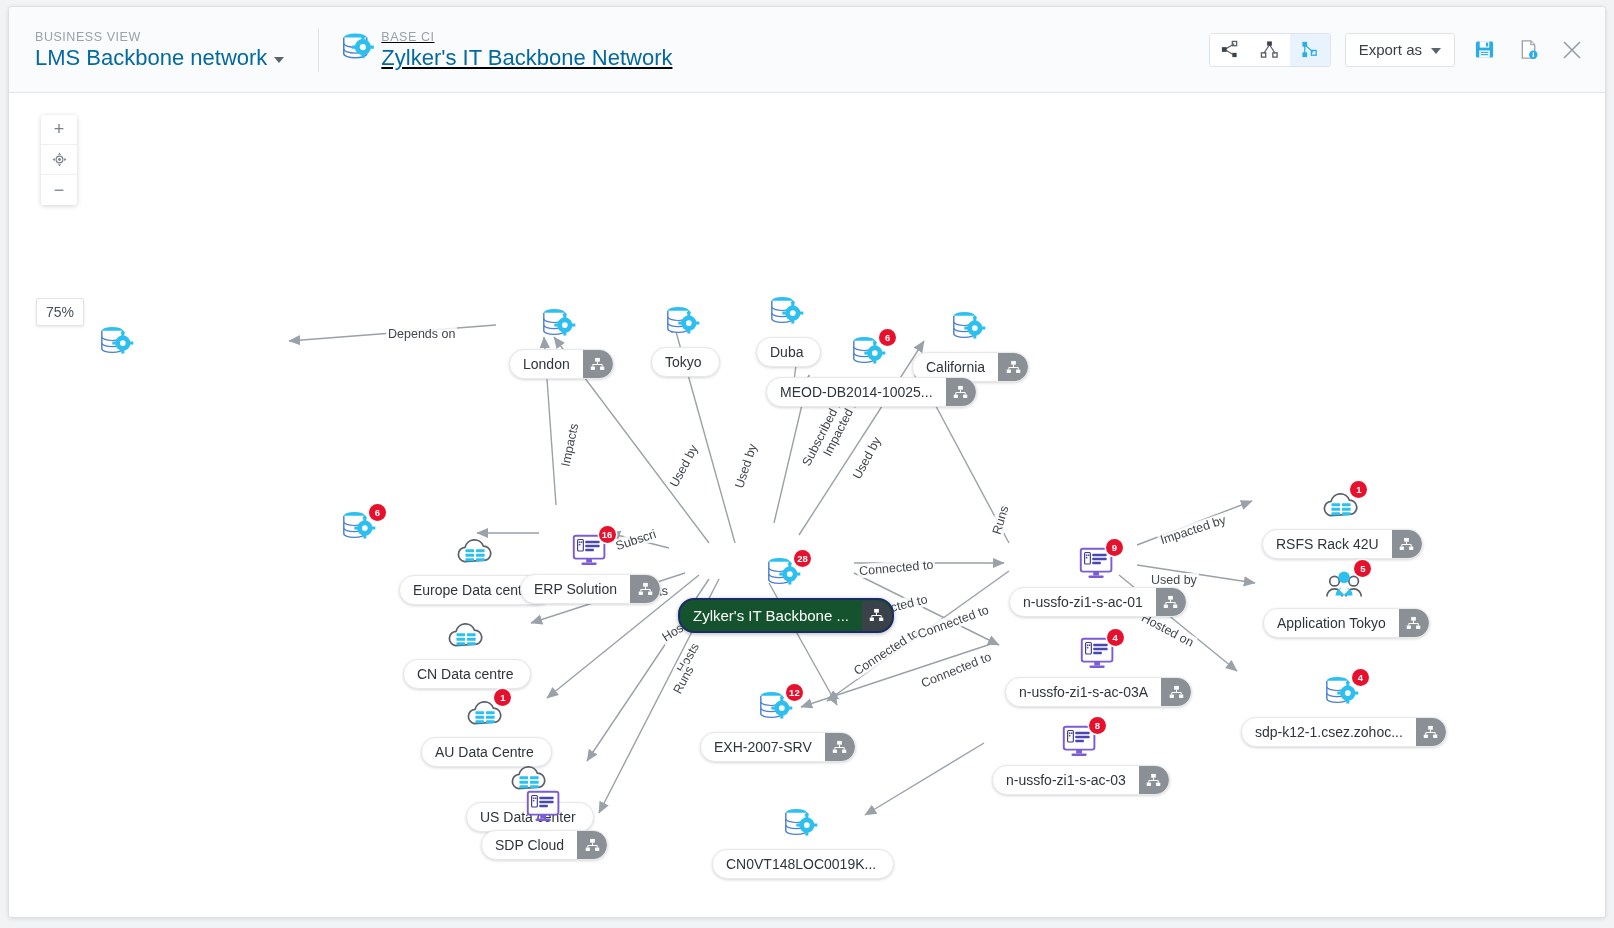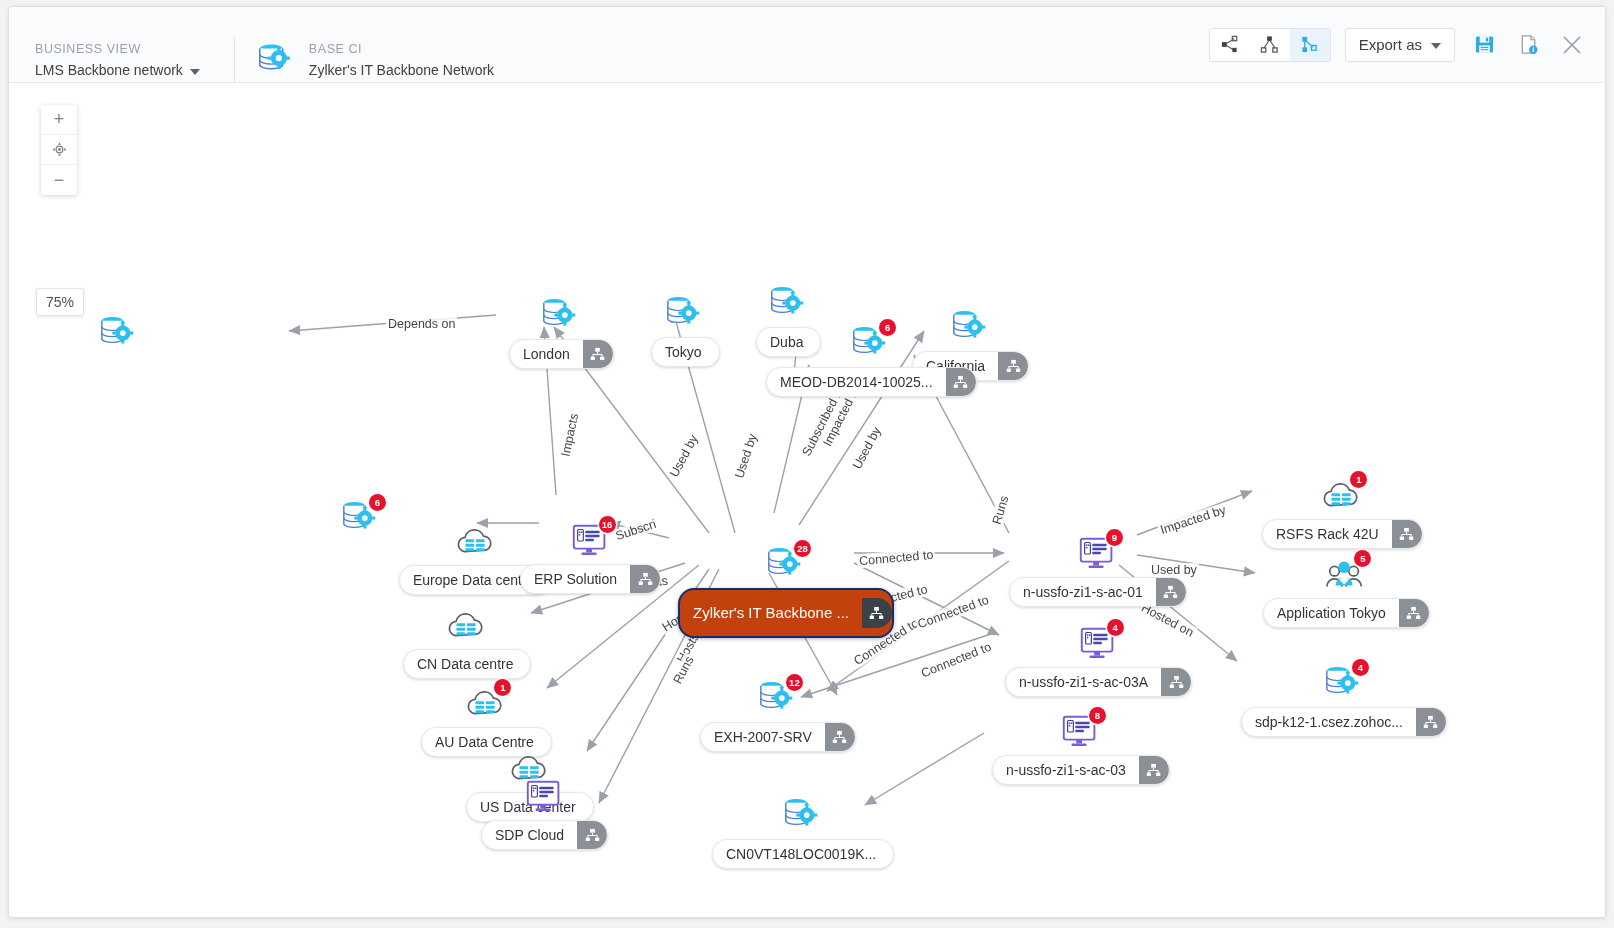--- a/index.html
+++ b/index.html
@@ -17,49 +17,49 @@
     background: #ffffff;
     border: 1px solid #dcdfe3;
     border-radius: 4px;
     box-shadow: 0 1px 4px rgba(0,0,0,0.10);
     overflow: hidden;
   }
 
   
   .header {
     position: relative;
-    height: 76px;
+    height: 86px;
     background: #fafbfc;
     border-bottom: 1px solid #e3e6e9;
     display: flex;
-    align-items: flex-end;
+    align-items: center;
   }
   .hgroup { display: flex; flex-direction: column; justify-content: center; }
   .hlabel {
     font-size: 12.5px; letter-spacing: .55px;
     color: #9aa1a9; text-transform: uppercase;
     line-height: 17px;
   }
   .hvalue {
-    font-size: 14px; color: #404040; line-height: 24px;
+    font-size: 22px; color: #0369a1; line-height: 24px;
     display: flex; align-items: center; gap: 7px;
   }
   .bizview { margin-left: 26px; }
   .caret-dn {
     display: inline-block; width: 0; height: 0;
     border-left: 5px solid transparent;
     border-right: 5px solid transparent;
     border-top: 6px solid #5b636c;
     margin-top: 3px;
   }
   .hdivider {
     width: 1px; height: 44px; background: #e0e3e7;
     margin: 0 20px 0 34px;
   }
-  .basegroup { display: flex; align-items: center; gap: 12px; }
+  .basegroup { display: flex; align-items: center; gap: 0; text-decoration: underline; }
   .db-hero { width: 42px; height: 42px; flex: none; }
 
   .toolbar {
     position: absolute; right: 18px; top: 50%;
     transform: translateY(-50%);
     display: flex; align-items: center; gap: 14px;
   }
   .viewbtns {
     display: flex; align-items: center;
     background: #fff; border: 1px solid #dfe2e6;
@@ -149,24 +149,24 @@
   .pill .hub {
     width: 30px; height: 30px; flex: none;
     background: #8b9096;
     display: flex; align-items: center; justify-content: center;
     border-radius: 0 15px 15px 0;
   }
   .pill.plain { padding-right: 2px; }
   .pill.plain .lbl { padding-right: 15px; }
 
   .pill.selected {
-    background: #c2410c;
+    background: #14532d;
     border: 2px solid #1b2a6b;
     box-shadow: 0 1px 4px rgba(0,0,0,.3);
-    height: 50px;
+    height: 35px;
   }
   .pill.selected .lbl { color: #fff; line-height: 30px; font-size: 15px; }
   .pill.selected .hub { background: #3b4148; border-radius: 0 15px 15px 0; height: 30px; }
 
   
   .elabel {
     position: absolute;
     font-size: 12.5px;
     color: #41474e;
     background: rgba(255,255,255,0.82);
@@ -446,21 +446,21 @@
                   <rect x="7" y="-1.6" width="4" height="3.2"></rect>
           <rect x="-9.5" y="-9.5" width="3.4" height="3.4" transform="rotate(45)"></rect>
         </g>
       </g>
             </svg>
      </div>
      <div class="pill  plain" style="min-width:62px">
        <span class="lbl">Duba</span>
 
      </div></div>
-        <div class="node" style="left: 903px; top: 224px; text-align: center;"><div class="nodeicon" style="position:relative;bottom:auto;left:auto;transform:none;margin:0 auto 2px;">
+        <div class="node" style="left: 903px; top: 215px; text-align: center;"><div class="nodeicon" style="position:relative;bottom:auto;left:auto;transform:none;margin:0 auto 2px;">
         <svg viewBox="0 0 46 44" style="width:100%;height:100%">
       <ellipse cx="16" cy="8" rx="11" ry="3.8" fill="#2bc0f0"></ellipse>
       <path d="M5 8 v19 a11 3.8 0 0 0 22 0 V8" fill="#fff" stroke="#4a7fd4" stroke-width="1.5"></path>
       <path d="M5 14.5 a11 3.8 0 0 0 22 0 M5 21 a11 3.8 0 0 0 22 0" fill="none" stroke="#4a7fd4" stroke-width="1.2"></path>
       <g transform="translate(27,21)">
         <circle r="8" fill="#2bc0f0"></circle>
                 <circle r="3" fill="#fff"></circle>
         <g fill="#2bc0f0">
           <rect x="-1.6" y="-11" width="3.2" height="4"></rect>
                   <rect x="-1.6" y="7" width="3.2" height="4"></rect>

